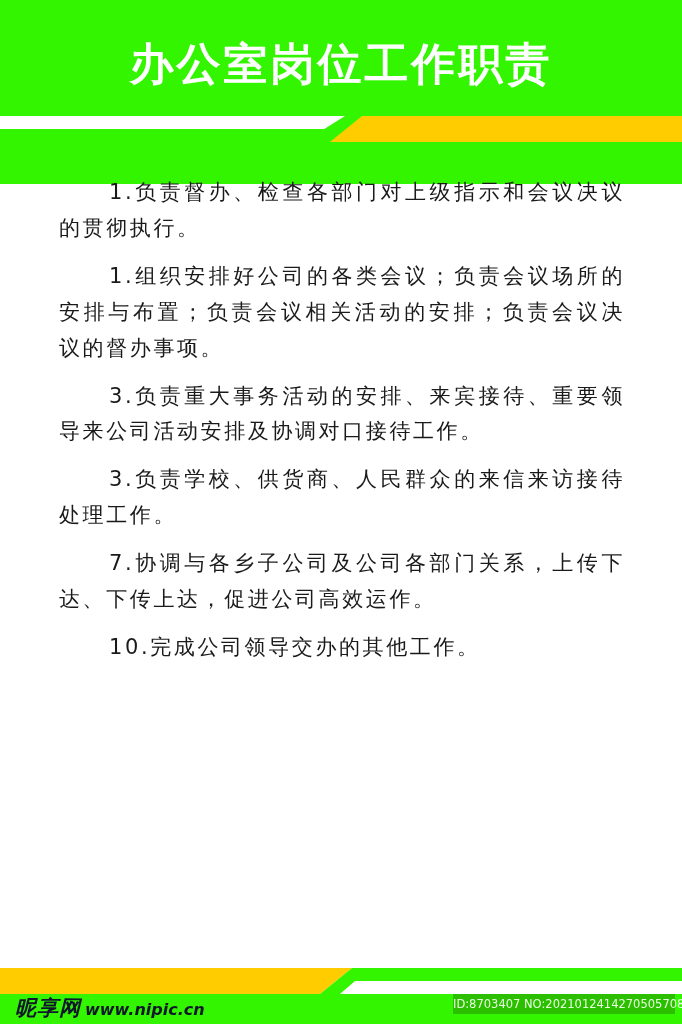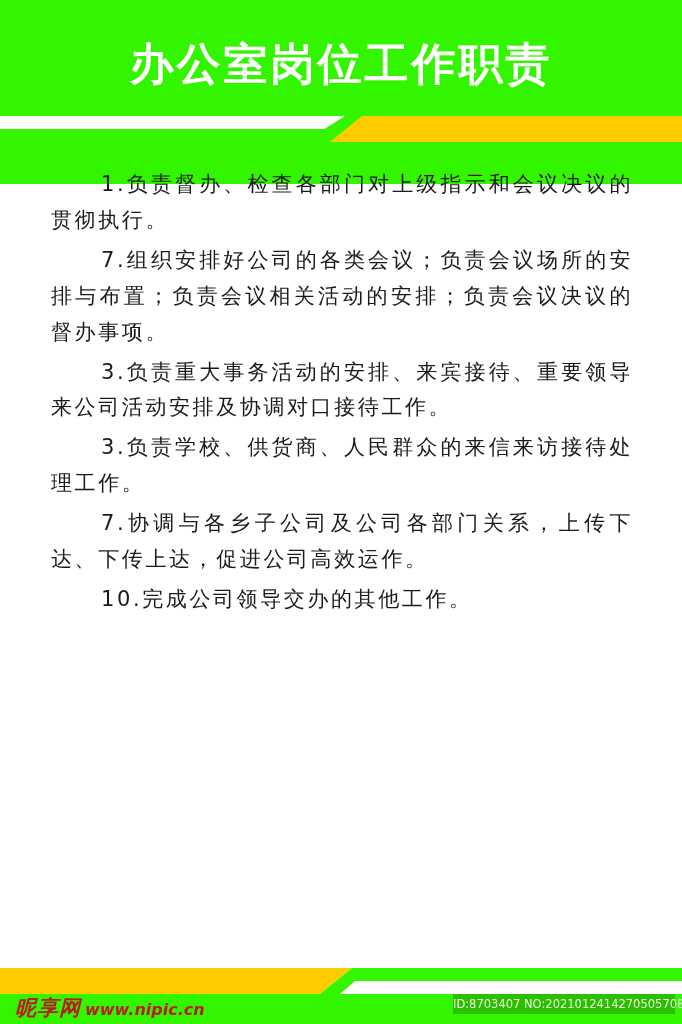--- a/index.html
+++ b/index.html
@@ -24,42 +24,42 @@
     }
     .header-band-yellow {
       position: absolute; left: 330px; top: 116px; width: 352px; height: 26px;
       background: #ffcc00;
       clip-path: polygon(32px 0, 100% 0, 100% 100%, 0 100%);
     }
     .content {
       position: absolute; left: 47px; top: 163px; width: 590px;
       color: #1a1a1a; font-size: 21px; line-height: 35.9px; letter-spacing: 2.6px;
     }
-    .item { margin: 4px; text-indent: 50px; text-align: justify; }
+    .item { margin: 12px; text-indent: 50px; text-align: justify; }
     .footer-band-yellow {
       position: absolute; left: 0; top: 968px; width: 352px; height: 26px;
       background: #ffcc00;
       clip-path: polygon(0 0, 100% 0, 320px 100%, 0 100%);
     }
     .footer-band-green {
       position: absolute; left: 320px; top: 968px; width: 362px; height: 26px;
       background: #33f500;
       clip-path: polygon(32px 0, 100% 0, 100% 100%, 0 100%);
     }
     .footer-stripe-white {
       position: absolute; left: 340px; top: 981px; width: 342px; height: 13px;
       background: #ffffff;
       clip-path: polygon(15px 0, 100% 0, 100% 100%, 0 100%);
     }
     .footer {
       position: absolute; left: 0; top: 994px; width: 682px; height: 30px;
       background: #33f500;
     }
     .brand {
-      position: absolute; left: 15px; top: 2px; color: #b91c1c;
+      position: absolute; left: 15px; top: 2px; color: #0f172a;
       font-size: 20px; font-weight: bold; font-style: italic; line-height: 24px;
       white-space: nowrap;
     }
     .brand .cn { font-size: 21px; letter-spacing: 1px; }
     .brand .url { font-size: 16px; margin-left: 4px; }
     .watermark {
       position: absolute; left: 453px; top: 0px; width: 222px; height: 20px;
       background: #2bbf00; color: #e8ffe0; font-size: 11.5px; line-height: 20px;
       text-align: center; white-space: nowrap;
     }
@@ -68,21 +68,21 @@
 <body>
 
 <div class="header">
   <div class="title">办公室岗位工作职责</div>
   <div class="header-stripe-white"></div>
   <div class="header-band-yellow"></div>
 </div>
 
 <div class="content">
   <p class="item">1.负责督办、检查各部门对上级指示和会议决议的贯彻执行。</p>
-  <p class="item">7.组织安排好公司的各类会议；负责会议场所的安排与布置；负责会议相关活动的安排；负责会议决议的督办事项。</p>
+  <p class="item">1.组织安排好公司的各类会议；负责会议场所的安排与布置；负责会议相关活动的安排；负责会议决议的督办事项。</p>
   <p class="item">3.负责重大事务活动的安排、来宾接待、重要领导来公司活动安排及协调对口接待工作。</p>
   <p class="item">3.负责学校、供货商、人民群众的来信来访接待处理工作。</p>
   <p class="item">7.协调与各乡子公司及公司各部门关系，上传下达、下传上达，促进公司高效运作。</p>
   <p class="item">10.完成公司领导交办的其他工作。</p>
 </div>
 
 <div class="footer-band-yellow"></div>
 <div class="footer-band-green"></div>
 <div class="footer-stripe-white"></div>
 

